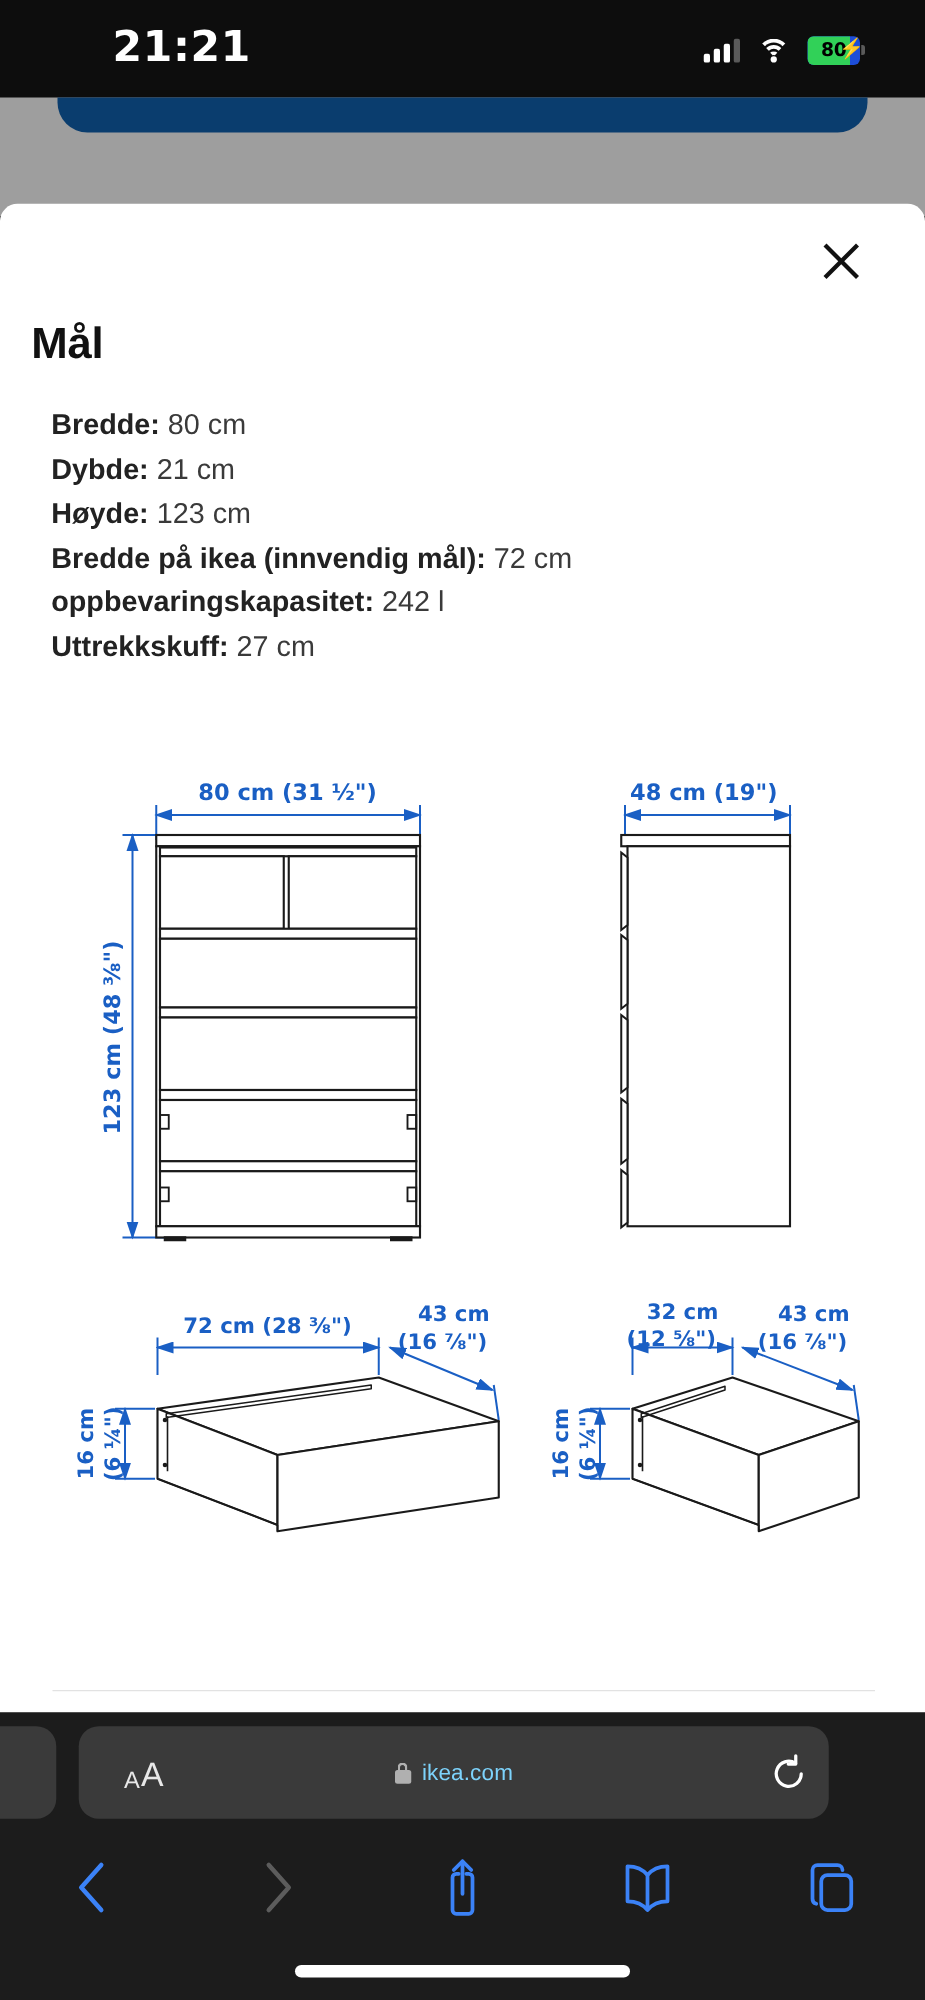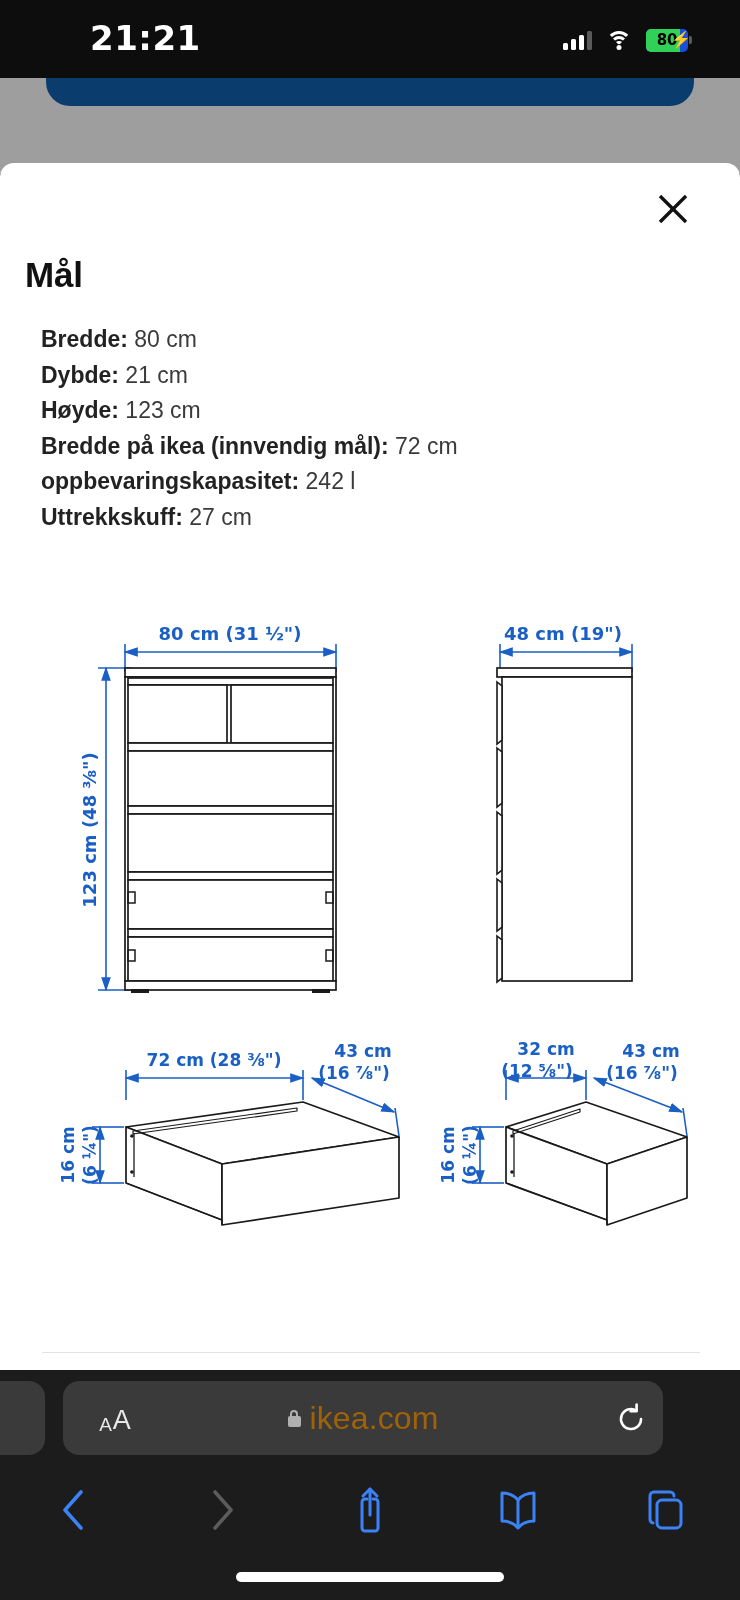--- a/index.html
+++ b/index.html
@@ -85,21 +85,21 @@
   .aa-btn .small{ font-size:19px; line-height:19px; }
   .aa-btn .big{ font-size:27px; line-height:27px; }
   .url-center{
     position:absolute; left:63px; top:1381px; width:600px; height:74px;
     display:flex; align-items:center; justify-content:center; gap:9px;
     cursor:pointer;
   }
   .url-center .lock{ width:13px; height:17px; position:relative; }
   .url-center .lock .body{ position:absolute; bottom:0; left:0; width:13px; height:11px; background:#b0b0b0; border-radius:2px; }
   .url-center .lock .shackle{ position:absolute; top:0; left:2.5px; width:8px; height:8px; border:2.2px solid #b0b0b0; border-bottom:0; border-radius:5px 5px 0 0; }
-  .url-center .host{ color:#a16207; font-size:32px; letter-spacing:.1px; }
+  .url-center .host{ color:#7dd3fc; font-size:18px; letter-spacing:.1px; }
   .reload-btn{
     position:absolute; right:90px; top:1400px; width:38px; height:38px;
     cursor:pointer; display:flex; align-items:center; justify-content:center;
   }
 
   .toolbar{
     position:absolute; left:0; top:1465px; width:740px; height:90px;
     display:flex; align-items:center;
   }
   .tool{ flex:1; display:flex; align-items:center; justify-content:center; height:90px; cursor:pointer; }

